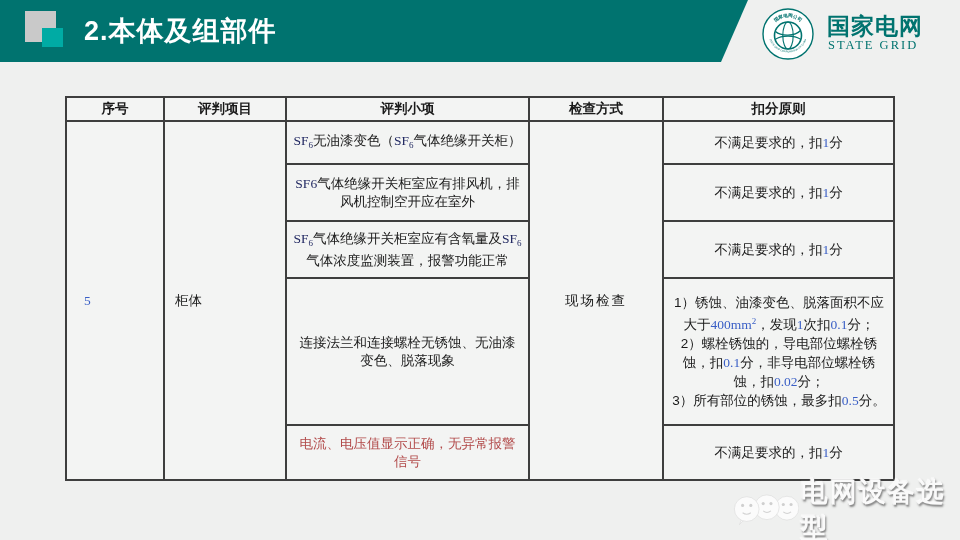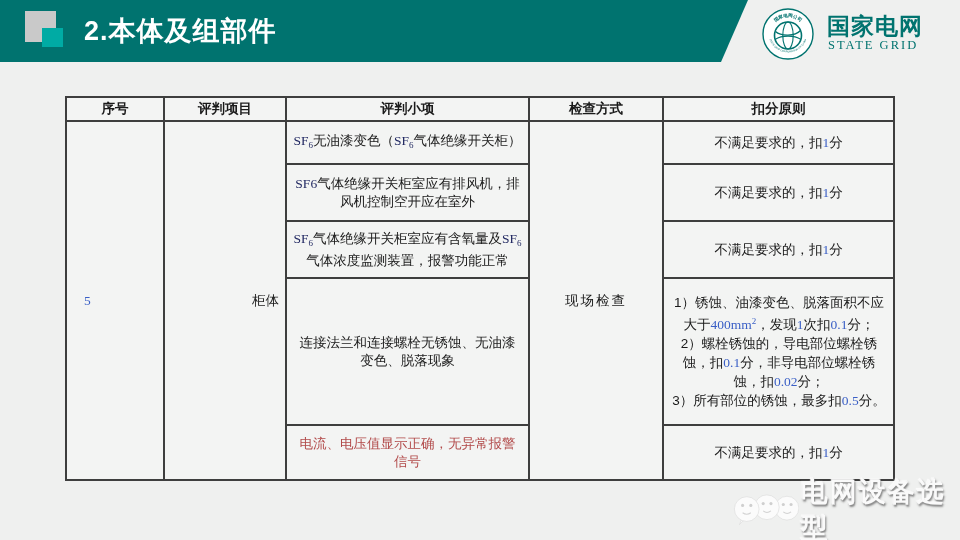--- a/index.html
+++ b/index.html
@@ -21,21 +21,21 @@
   .logo-en { position:absolute; left:68px; top:32px; font-size:12.5px; font-weight:400; color:#00736F;
              font-family:"Liberation Serif","DejaVu Serif",serif; letter-spacing:2px; }
 
   
   table { position:absolute; left:65px; top:96px; width:828px; border-collapse:collapse;
           table-layout:fixed; background:#F3F4F3; }
   th, td { border:2px solid #3E3E3E; font-size:13.5px; color:#1A1A1A; text-align:center;
            vertical-align:middle; padding:2px 6px; line-height:18px; }
   th { font-weight:700; }
   td.cell-seq  { text-align:left; padding-left:17px; }
-  td.cell-item { text-align:right; padding-left:10px; }
+  td.cell-item { text-align:left; padding-left:10px; }
   td.cell-method { letter-spacing:2px; }
   td.cell-rule-big { text-align:center; padding:6px 6px 6px 7px; line-height:19px;margin-top:40px; }
   .latin { font-family:"Liberation Serif","DejaVu Serif",serif; color:#232A63; }
   .num   { font-family:"Liberation Serif","DejaVu Serif",serif; color:#3A5FC6; }
   .sub { font-size:9px; vertical-align:-3px; }
   .sup { font-size:9px; vertical-align:5px; }
   .red { color:#B24A4A; }
 
   
   .watermark { position:absolute; left:733px; top:474px; display:flex; align-items:center; z-index:5; }

